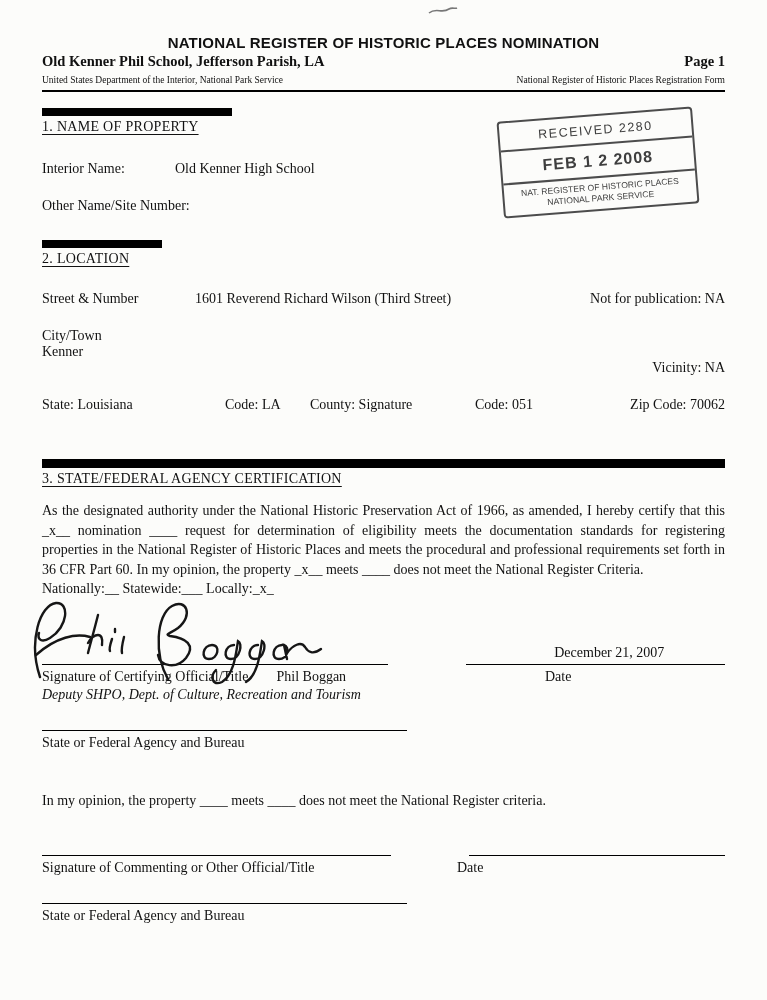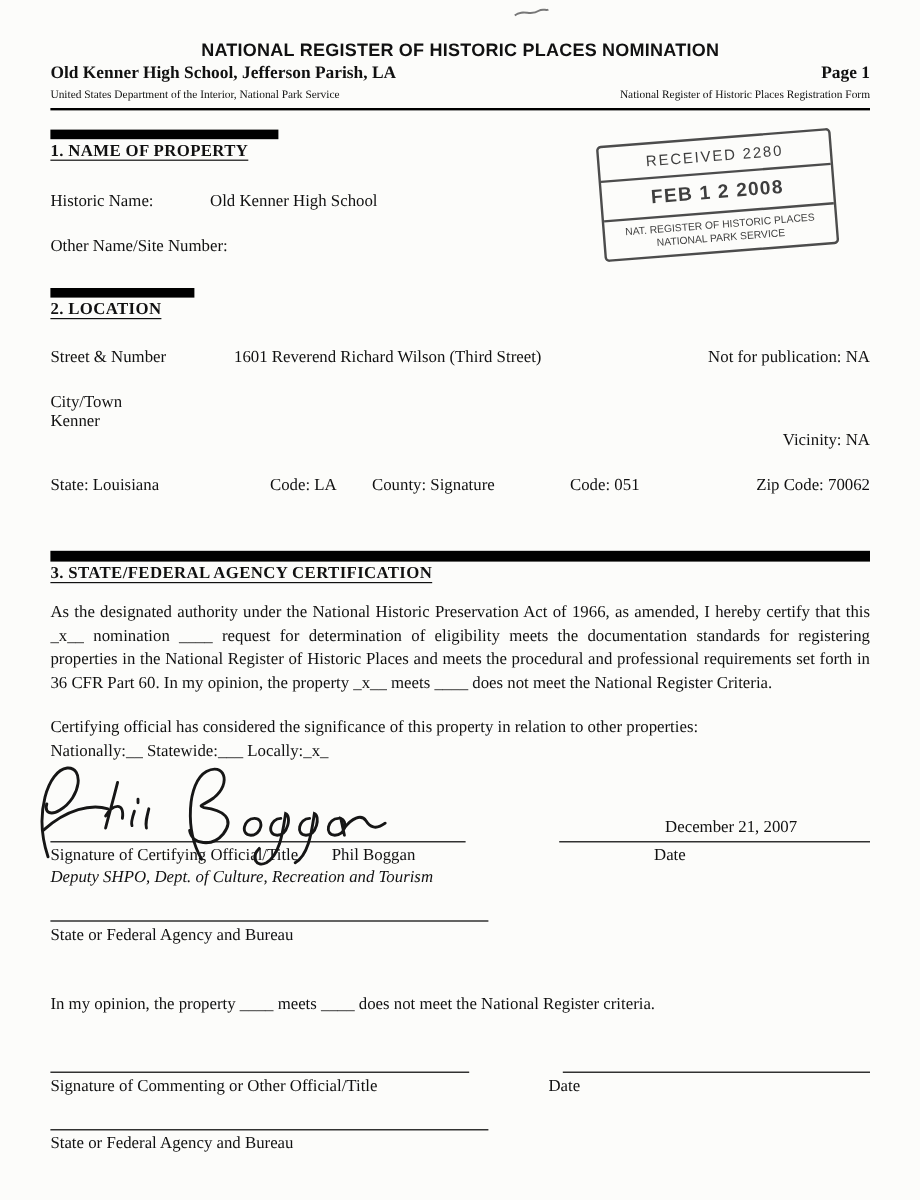--- a/index.html
+++ b/index.html
@@ -23,21 +23,21 @@
     display:flex; justify-content:space-between; align-items:baseline;
     font-weight:bold; font-size:14.5px; margin-top:2px;
   }
   .rule { border-top:2.5px solid #000; margin-top:5px; }
 
   .bar { background:#000; height:8px; margin-top:16px; }
   .bar.s1 { width:190px; }
   .bar.s2 { width:120px; }
   .bar.s3 { width:100%; height:9px; margin-top:46px; }
   .sec-heading {
-    font-weight:bold; font-size:14px; letter-spacing:.3px;
+    font-weight:normal; font-size:14px; letter-spacing:.3px;
     text-decoration:underline; text-underline-offset:3px; margin-top:3px;
     display:inline-block;
   }
 
   .row { display:flex; font-size:14px; }
   .name-label { width:133px; }
   .loc-label { width:153px; }
   .loc-val { flex:1; }
   .right-val { margin-left:auto; }
 
@@ -77,21 +77,21 @@
 <div class="page">
 
   <svg class="scan-mark" width="30" height="10" viewBox="0 0 30 10">
     <path d="M1,7 C8,1 14,8 21,3 C24,1 27,3 29,2" fill="none" stroke="#777" stroke-width="1.6"></path>
   </svg>
 
   <div class="doc-title">NATIONAL REGISTER OF HISTORIC PLACES NOMINATION</div>
 
 
   <div class="prop-row">
-    <span>Old Kenner High School, Jefferson Parish, LA</span>
+    <span>Old Kenner Phil School, Jefferson Parish, LA</span>
     <span>Page 1</span>
   </div>
 
   <div class="dept-row">
     <span>United States Department of the Interior, National Park Service</span>
     <span>National Register of Historic Places Registration Form</span>
   </div>
 
   <div class="rule"></div>
 
@@ -101,21 +101,21 @@
     <div class="stamp-r3">
       <div>NAT. REGISTER OF HISTORIC PLACES</div>
       <div>NATIONAL PARK SERVICE</div>
     </div>
   </div>
 
   <div class="bar s1"></div>
   <div><span class="sec-heading">1.   NAME OF PROPERTY</span></div>
 
   <div class="row" style="margin-top:26px;">
-    <span class="name-label">Historic Name:</span>
+    <span class="name-label">Interior Name:</span>
     <span>Old Kenner High School</span>
   </div>
 
   <div class="row" style="margin-top:21px;">
     <span>Other Name/Site Number:</span>
   </div>
 
   <div class="bar s2" style="margin-top:26px;"></div>
   <div><span class="sec-heading">2.   LOCATION</span></div>
 
@@ -137,21 +137,20 @@
     <span style="width:165px;">County:   Signature</span>
     <span>Code: 051</span>
     <span class="right-val">Zip Code:  70062</span>
   </div>
 
   <div class="bar s3"></div>
   <div><span class="sec-heading">3.   STATE/FEDERAL AGENCY CERTIFICATION</span></div>
 
   <p class="para">As the designated authority under the National Historic Preservation Act of 1966, as amended, I hereby certify that this _x__ nomination ____ request for determination of eligibility meets the documentation standards for registering properties in the National Register of Historic Places and meets the procedural and professional requirements set forth in 36 CFR Part 60.  In my opinion, the property _x__ meets ____ does not meet the National Register Criteria.</p>
 
-  <p class="para" style="margin-top:18px; text-align:left;">Certifying official has considered the significance of this property in relation to other properties:</p>
   <p class="para" style="margin-top:0; text-align:left;">Nationally:__  Statewide:___  Locally:_x_</p>
 
   <div class="sig-wrap" style="margin-top:46px;">
     <svg class="signature-svg" width="360" height="96" viewBox="0 0 360 96">
       <g fill="none" stroke="#161616" stroke-width="2.4" stroke-linecap="round">
         <path d="M8,84 C-4,48 8,12 24,10 C38,9 36,34 18,45 C10,50 5,47 7,40"></path>
         <path d="M4,62 C24,44 44,40 58,44"></path>
         <path d="M66,22 C62,38 58,52 56,60 M56,50 C62,40 72,38 70,52"></path>
         <path d="M80,46 C78,52 77,56 78,58 M83,36 C83,37 83,38 83,39"></path>
         <path d="M92,44 C90,52 89,56 90,60"></path>

